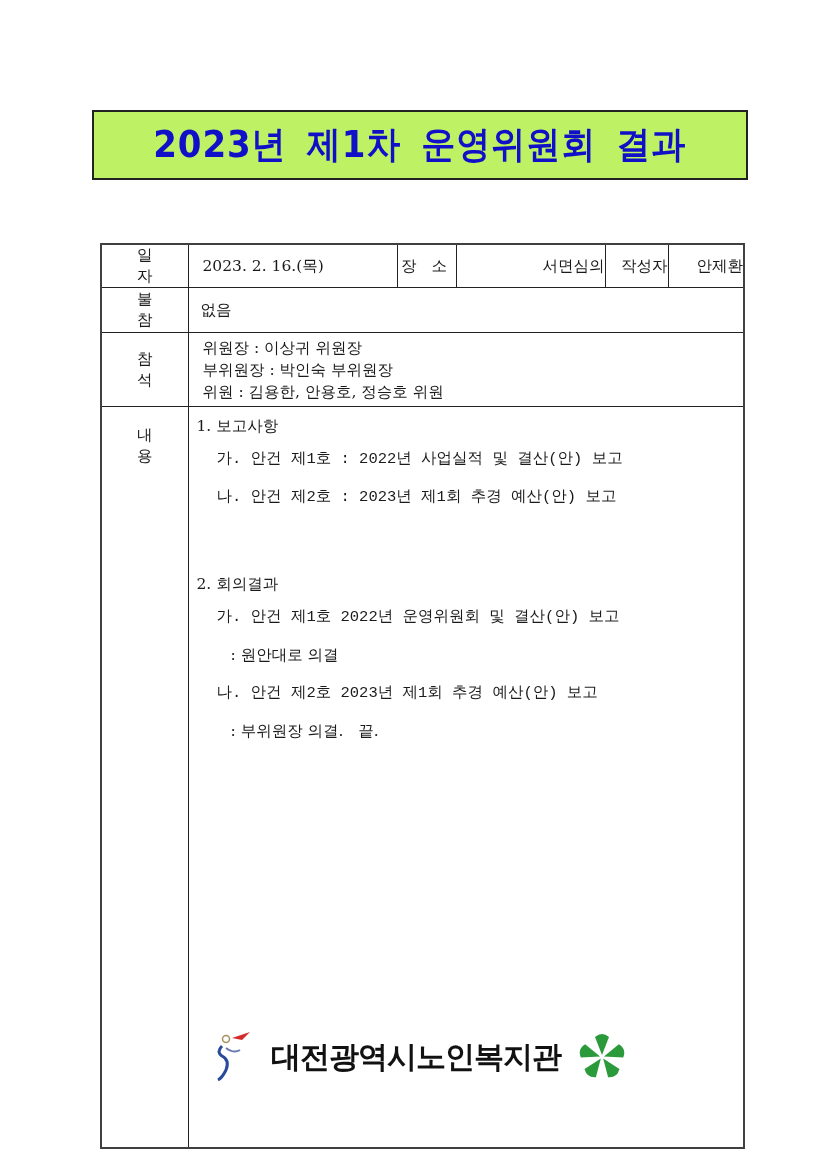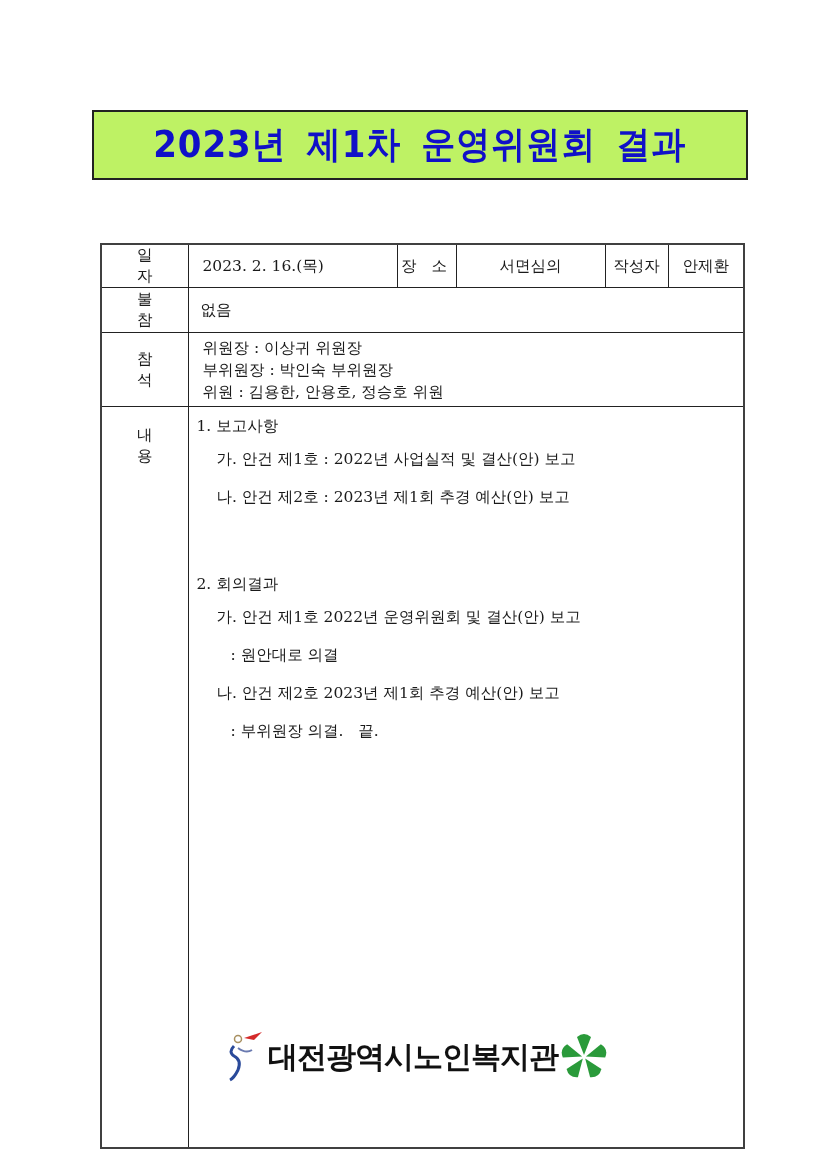--- a/index.html
+++ b/index.html
@@ -9,29 +9,29 @@
                border:2px solid #222; box-sizing:border-box; background:#bef264;
                display:flex; align-items:center; justify-content:center; }
   .title-text { font-family:"DejaVu Sans","Liberation Sans",sans-serif; font-weight:bold;
                 font-size:37px; letter-spacing:1px; transform:scaleX(0.92); color:#1010c8; word-spacing:8px; }
   table.info { position:absolute; left:100px; top:243px; width:643px; border-collapse:collapse;
                table-layout:fixed; border:2px solid #404040; }
   table.info td { border:1px solid #222; font-size:15.5px; padding:0; vertical-align:middle; }
   .lbl { text-align:center; letter-spacing:14px; padding-left:14px !important; }
   .lbl-tight { text-align:center; letter-spacing:5px; }
   .val { padding-left:14px !important; }
-  .center { text-align:center; }
+  .center { text-align:right; }
   .attend-line { line-height:22px; }
   .content-cell { vertical-align:top !important; padding-left:8px !important; padding-top:5px !important; }
   .content-lbl { vertical-align:top !important; padding-top:18px !important; }
   .sec-title { height:28px; line-height:28px; }
-  .item { height:38px; line-height:38px; padding-left:20px; }
+  .item { height:38px; line-height:38px; padding-left:20px;font-family:Liberation Mono, monospace; }
   .sub { height:38px; line-height:38px; padding-left:34px; }
   .gap { height:40px; }
-  .footer { position:absolute; left:224px; top:1030px; height:55px; display:flex; align-items:center; gap:2px; }
+  .footer { position:absolute; left:212px; top:1030px; height:55px; display:flex; align-items:center; gap:17px; }
   .footer-text { font-family:"DejaVu Sans","Liberation Sans",sans-serif; font-weight:bold;
                  font-size:30px; color:#111; letter-spacing:-1px; }
 </style>
 </head>
 <body>
 
 <div class="title-box">
   <span class="title-text">2023년 제1차 운영위원회 결과</span>
 </div>
 

